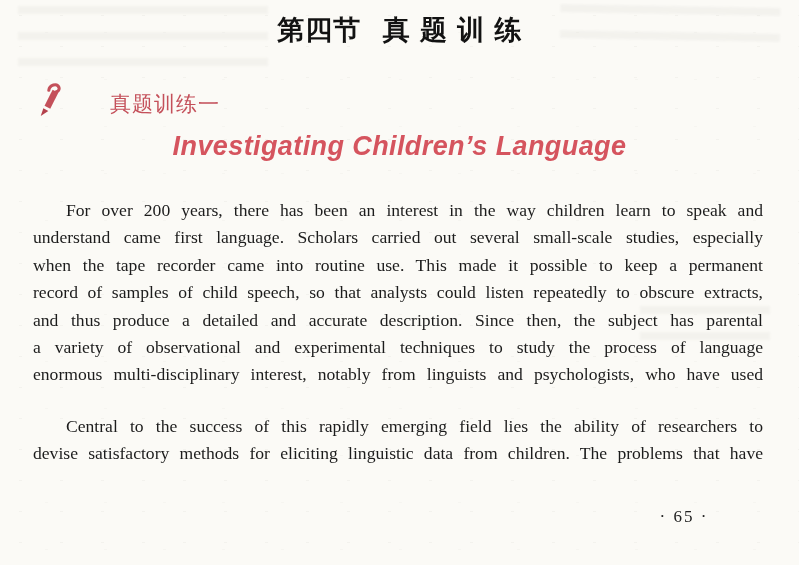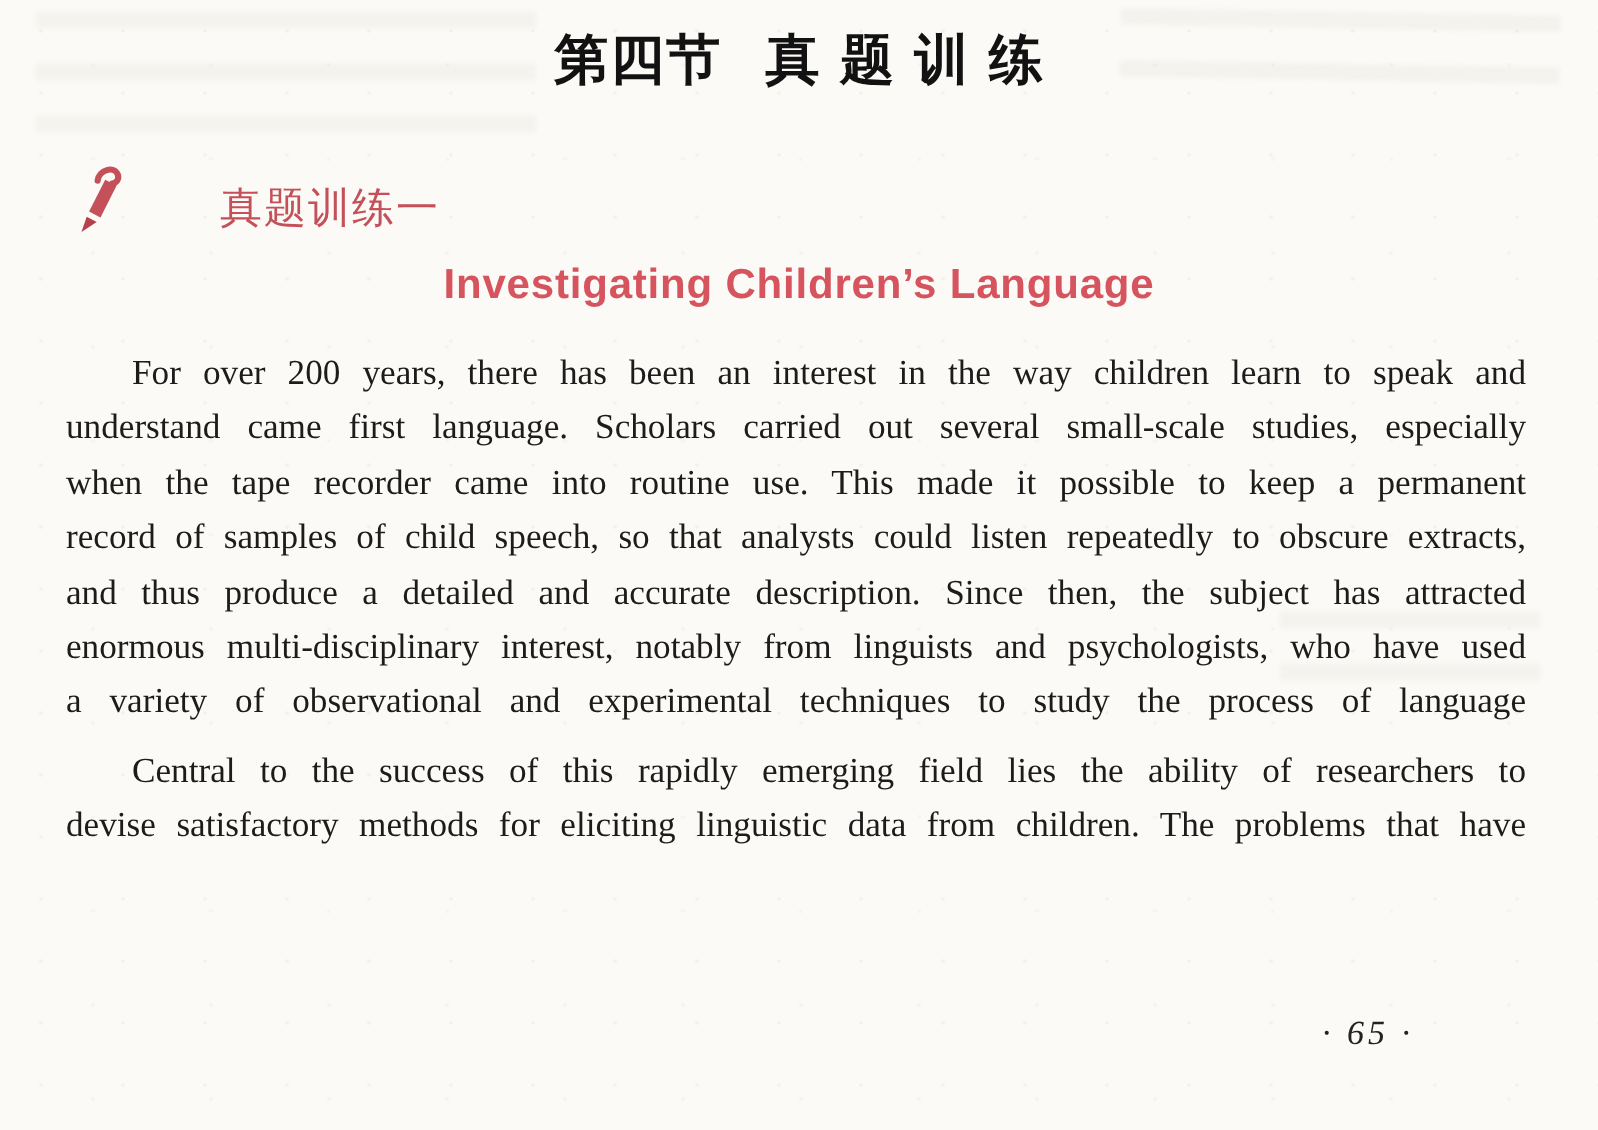--- a/index.html
+++ b/index.html
@@ -63,47 +63,47 @@
     letter-spacing: 1px;
     padding-top: 6px;
   }
 
   .article-title {
     position: absolute;
     top: 131px; left: 0; right: 0;
     text-align: center;
     font-family: "Liberation Sans", sans-serif;
     font-weight: bold;
-    font-size: 21px;
+    font-size: 27px;
     color: #d5545e;
     letter-spacing: 0.4px;
+    font-style: italic;
   }
 
   .article-body {
     position: absolute;
     top: 173px; left: 33px;
     width: 730px;
     font-size: 17.6px;
   }
   .bline {
     line-height: 27.4px;
     white-space: nowrap;
     text-align: justify;
     text-align-last: justify;
   }
-  .bline.indent { padding-left: 33px; }
+  .bline.indent { padding-left: 33px; margin-top: 24px; }
   .bline.plain  { text-align: left; text-align-last: left; }
   .para2 { margin-top: 7px; }
 
   .page-number {
     position: absolute;
     top: 507px; left: 638px;
     width: 92px;
     text-align: center;
-    font-style: italic;
     font-size: 17px;
     color: #222;
     letter-spacing: 2px;
   }
 </style>
 </head>
 <body>
 
 <div class="artifact a1"></div>
 <div class="artifact a2"></div>
@@ -123,23 +123,23 @@
 </div>
 
 <div class="article-title">Investigating Children’s Language</div>
 
 <div class="article-body">
   <div>
     <div class="bline indent">For over 200 years, there has been an interest in the way children learn to speak and</div>
     <div class="bline">understand came first language.  Scholars carried out several small-scale studies, especially</div>
     <div class="bline">when the tape recorder came into routine use.  This made it possible to keep a permanent</div>
     <div class="bline">record of samples of child speech, so that analysts could listen repeatedly to obscure extracts,</div>
-    <div class="bline">and thus produce a detailed and accurate description.  Since then, the subject has attracted</div>
+    <div class="bline">and thus produce a detailed and accurate description.  Since then, the subject has parental</div>
+    <div class="bline">a variety of observational and experimental techniques to study the process of language</div>
     <div class="bline">enormous multi-disciplinary interest, notably from linguists and psychologists, who have used</div>
-    <div class="bline">a variety of observational and experimental techniques to study the process of language</div>
   </div>
   <div class="para2">
     <div class="bline indent">Central to the success of this rapidly emerging field lies the ability of researchers to</div>
     <div class="bline">devise satisfactory methods for eliciting linguistic data from children.  The problems that have</div>
   </div>
 </div>
 
 <div class="page-number">· 65 ·</div>
 
 </body></html>

